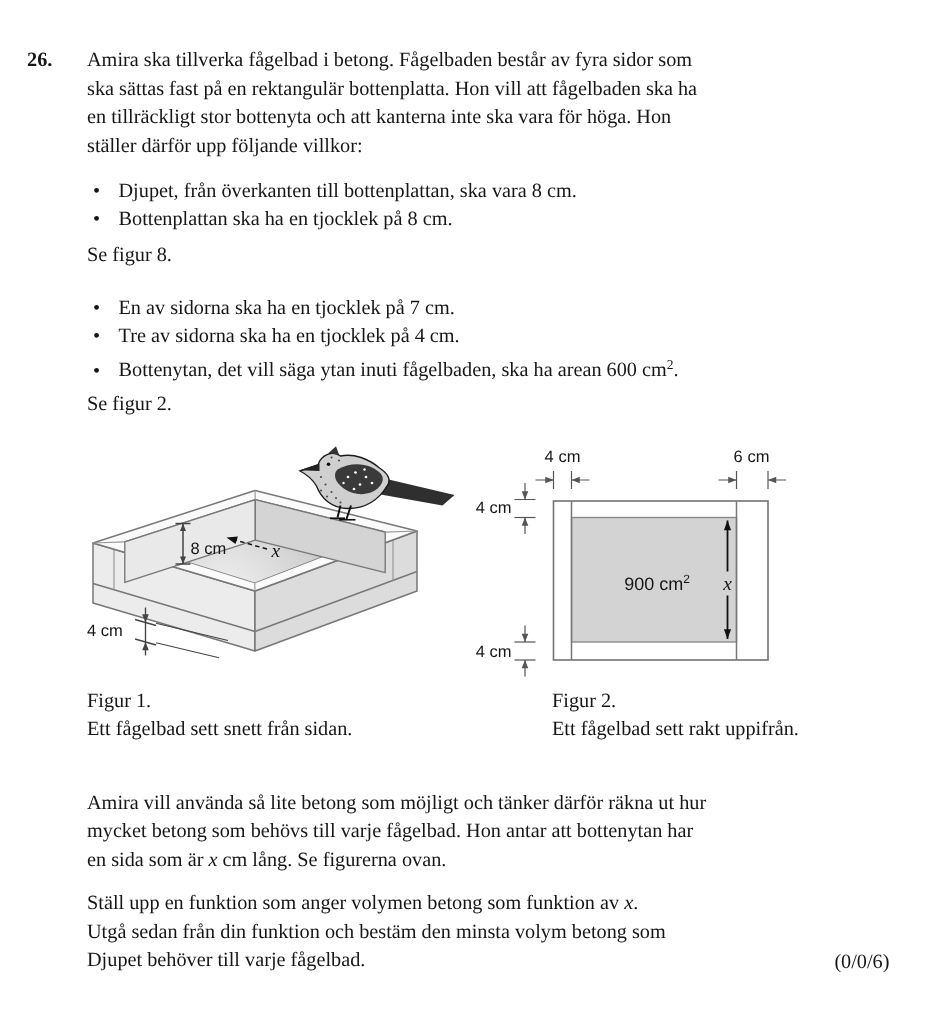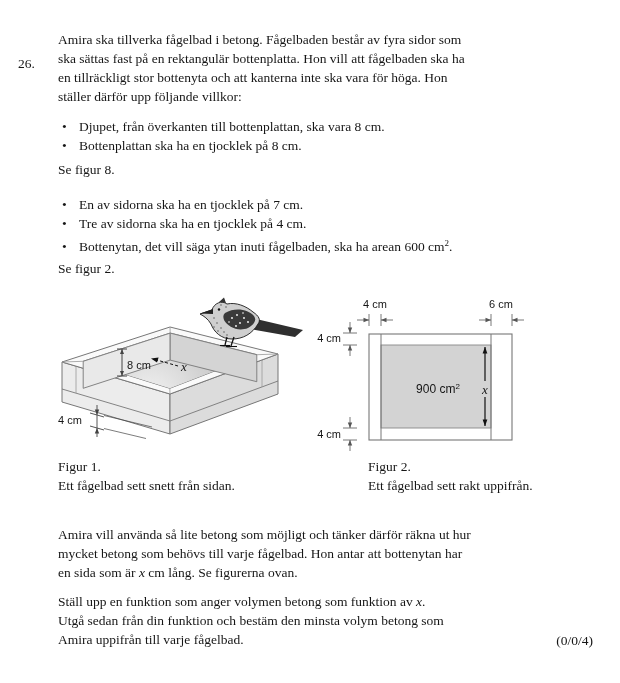--- a/index.html
+++ b/index.html
@@ -1,21 +1,21 @@
 <!DOCTYPE html>
 <html><head>
 <meta charset="utf-8">
 <style>
   html,body{margin:0;padding:0;}
   body{
     width:620px;height:683px;position:relative;background:#ffffff;
     font-family:"Liberation Serif",serif;color:#161616;overflow:hidden;
   }
   .ln{position:absolute;white-space:nowrap;font-size:13.5px;line-height:16px;}
-  .num{font-weight:normal;margin-top:24px;}
+  .num{font-weight:bold;}
   .bullet{display:inline-block;width:17px;}
   .sup{font-size:9px;vertical-align:4.5px;}
   .mathx{font-style:italic;font-family:"Liberation Serif",serif;}
   svg{position:absolute;}
   svg text{font-family:"Liberation Sans",sans-serif;fill:#161616;}
   .svgx{font-family:"Liberation Serif",serif;font-style:italic;font-size:13px;}
   .figlabel{font-size:11px;}
   .points{position:absolute;white-space:nowrap;font-size:13.5px;}
 </style>
 </head>
@@ -207,15 +207,15 @@
 <div class="ln" style="left:58px;top:478px">Ett fågelbad sett snett från sidan.</div>
 <div class="ln" style="left:368px;top:459px">Figur 2.</div>
 <div class="ln" style="left:368px;top:478px">Ett fågelbad sett rakt uppifrån.</div>
 
 <div class="ln" style="left:58px;top:527px">Amira vill använda så lite betong som möjligt och tänker därför räkna ut hur</div>
 <div class="ln" style="left:58px;top:546px">mycket betong som behövs till varje fågelbad. Hon antar att bottenytan har</div>
 <div class="ln" style="left:58px;top:565px"><span>en sida som är </span><span class="mathx">x</span><span> cm lång. Se figurerna ovan.</span></div>
 
 <div class="ln" style="left:58px;top:594px"><span>Ställ upp en funktion som anger volymen betong som funktion av </span><span class="mathx">x</span><span>.</span></div>
 <div class="ln" style="left:58px;top:613px">Utgå sedan från din funktion och bestäm den minsta volym betong som</div>
-<div class="ln" style="left:58px;top:632px">Amira uppifrån till varje fågelbad.</div>
-
-<div class="points" style="right:27px;top:633px">(0/0/4)</div>
+<div class="ln" style="left:58px;top:632px">Djupet behöver till varje fågelbad.</div>
+
+<div class="points" style="right:27px;top:633px">(0/0/6)</div>
 
 </body></html>

